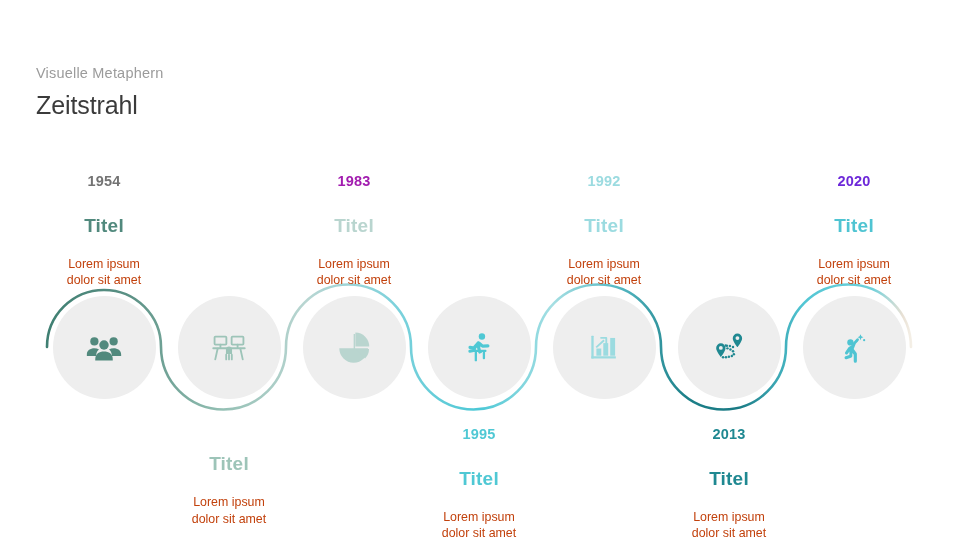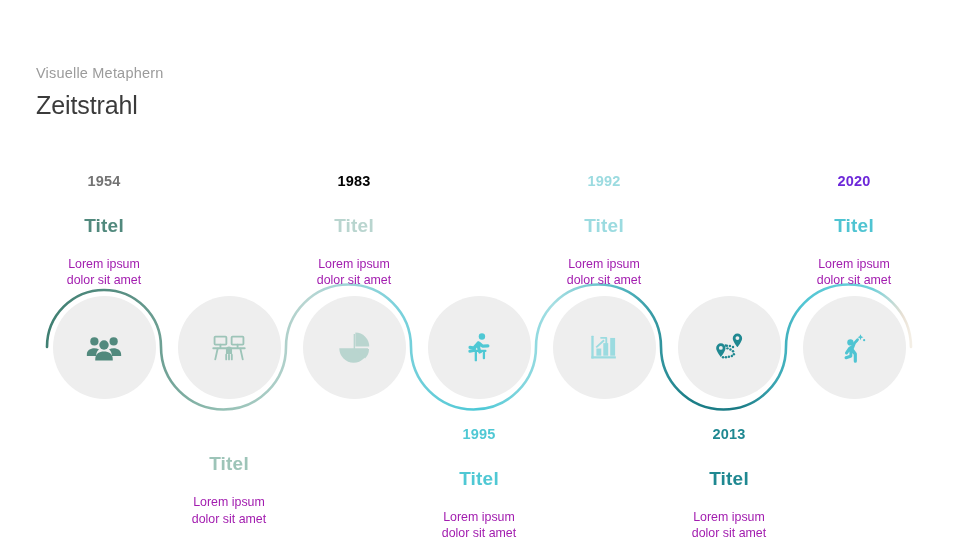--- a/index.html
+++ b/index.html
@@ -36,21 +36,21 @@
 
   .txt{position:absolute;left:-95px;width:190px;text-align:center;}
   .txt .year{
     font-size:14.5px;font-weight:bold;line-height:1;letter-spacing:.2px;
   }
   .txt .sub{
     font-size:19px;font-weight:bold;line-height:1;margin-top:27px;
     letter-spacing:.2px;
   }
   .txt .body{
-    margin-top:21px;font-size:12.4px;color:#a21caf;line-height:1.37;
+    margin-top:21px;font-size:12.4px;color:#c2410c;line-height:1.37;
     font-weight:400;
   }
   
   .txt.up{top:134px;}
   
   .txt.down{top:387px;}
 </style>
 </head>
 <body>
 
@@ -141,21 +141,21 @@
 
   <div class="node" style="left:354px;">
     <div class="disc">
       <svg width="42" height="42" viewBox="0 0 48 48" fill="#b9d5cf">
         <path d="M22.4 6.6v16.4H6A16.4 16.4 0 0 0 22.4 39.4 16.4 16.4 0 0 0 38.8 23h-14.8V6.6z" transform="translate(1.2,1.4)"></path>
         <path d="M25.6 5.2V21h15.8A15.8 15.8 0 0 0 25.6 5.2z" transform="translate(0,1.2)"></path>
         <path d="M25.6 24.6h15.6a15.7 15.7 0 0 1-4.6 10.9z" transform="translate(0,0.6)"></path>
       </svg>
     </div>
     <div class="txt up">
-      <div class="year" style="color:#000000;">1983</div>
+      <div class="year" style="color:#a21caf;">1983</div>
       <div class="sub" style="color:#b9d5cf;">Titel</div>
       <div class="body">
         <div>Lorem ipsum</div>
         <div>dolor sit amet</div>
       </div>
     </div>
   </div>
 
   <div class="node" style="left:479px;">
     <div class="disc">

